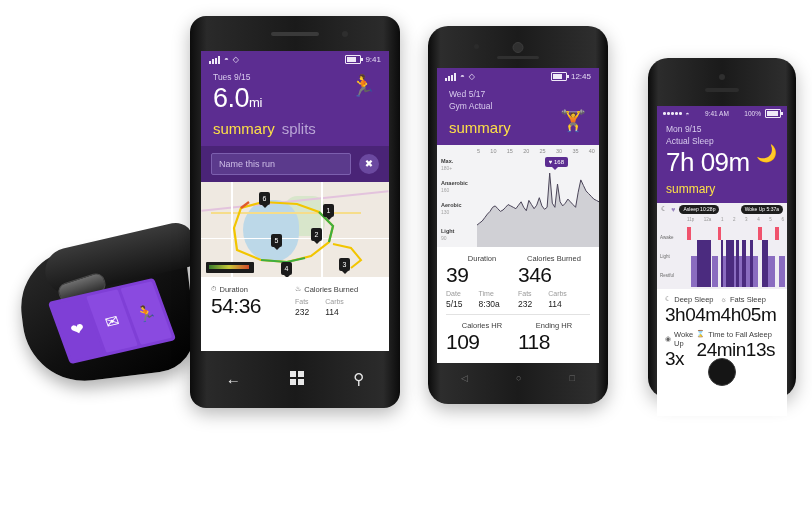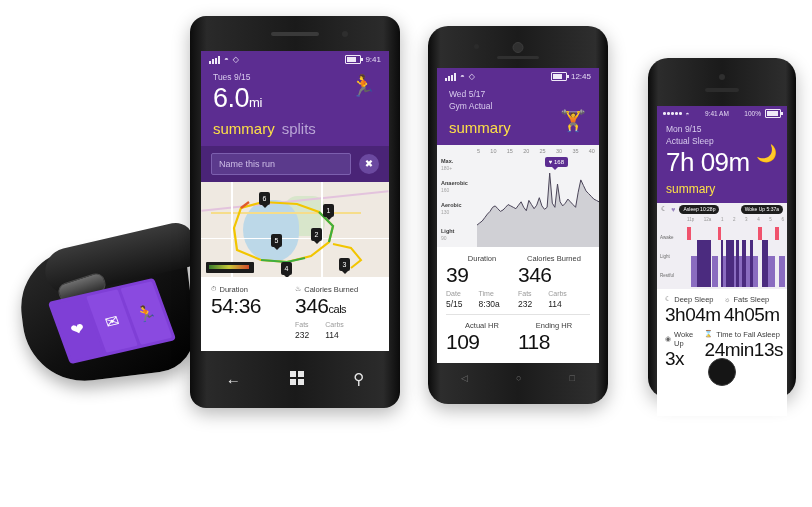--- a/index.html
+++ b/index.html
@@ -135,21 +135,21 @@
   .slp{background:#f0eef3;position:relative;height:86px;}
   .slp-top{position:relative;height:13px;display:flex;align-items:center;gap:4px;padding:0 4px;background:#f0eef3;}
   .slp-badge{background:#1d1d1d;color:#fff;font-size:5px;border-radius:6px;padding:1.5px 4px;white-space:nowrap;}
   .slp-x{position:absolute;left:30px;right:3px;top:14px;height:8px;display:flex;
          justify-content:space-between;font-size:4.5px;color:#9a9a9a;}
   .slp-y{position:absolute;left:3px;top:24px;width:26px;}
   .slp-y span{display:block;font-size:4.5px;color:#6b6b6b;}
   .slp-plot{position:absolute;left:30px;right:2px;top:24px;bottom:2px;}
   .slp-plot .bar{position:absolute;bottom:0;}
 
-  .ip-stats{background:#fff;padding:6px 4px 0 8px;}
+  .ip-stats{background:#fff;padding:6px 12px 0 8px;}
   .ip-stats .sbig{font-size:19px;}
   .ip-stats .srow{padding-bottom:5px;}
 
   
   #band{position:absolute;left:18px;top:228px;width:200px;height:168px;}
   .band-body{position:absolute;left:4px;top:18px;width:170px;height:132px;
      background:linear-gradient(150deg,#2c2c2c,#101010 55%,#000 100%);
      border-radius:58px 20px 40px 62px;transform:rotate(-7deg);
      box-shadow:0 8px 16px rgba(0,0,0,.3);}
   .band-strap{position:absolute;left:26px;top:8px;width:152px;height:46px;
@@ -267,21 +267,20 @@
                 <span class="gl">⏱</span>
                 <span>Duration</span>
               </div>
             <div class="sbig">54:36</div>
           </div>
           <div class="scell">
             <div class="slabel">
                 <span class="gl">♨</span>
                 <span>Calories Burned</span>
               </div>
-            <div class="sbig"><span>346</span><small>cals</small></div>
             <div class="subrow">
               <div>
                 <div class="subk">Fats</div>
                 <div class="subv">232</div>
               </div>
               <div>
                 <div class="subk">Carbs</div>
                 <div class="subv">114</div>
               </div>
             </div>
@@ -414,21 +413,21 @@
                 <div class="subk">Carbs</div>
                 <div class="subv">114</div>
               </div>
             </div>
           </div>
         </div>
         <div class="divider"></div>
         <div class="srow">
           <div class="scell">
             <div class="slabel" style="justify-content:center">
-                <span>Actual HR</span>
+                <span>Calories HR</span>
               </div>
             <div class="sbig">109</div>
           </div>
           <div class="scell">
             <div class="slabel" style="justify-content:center">
                 <span>Ending HR</span>
               </div>
             <div class="sbig">118</div>
           </div>
         </div>

